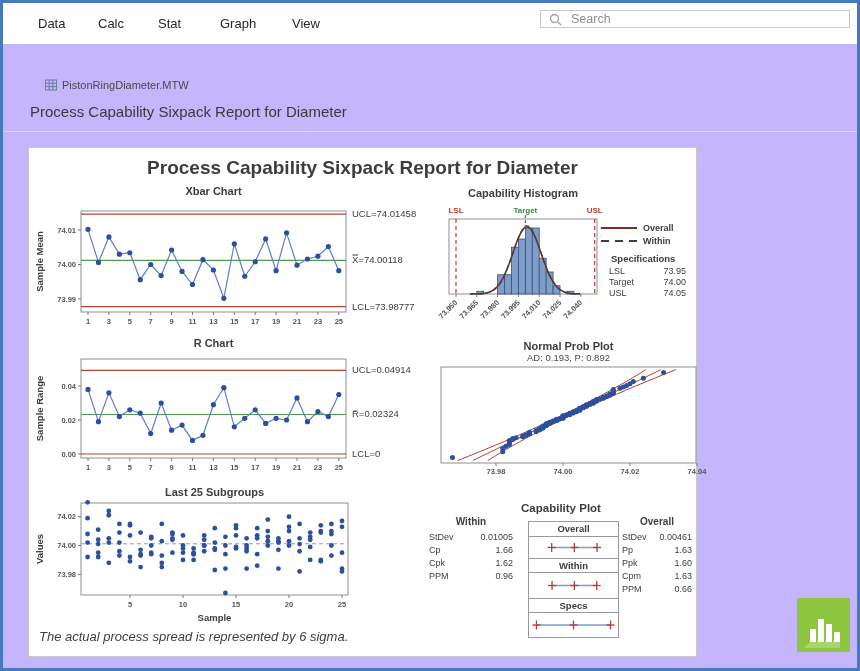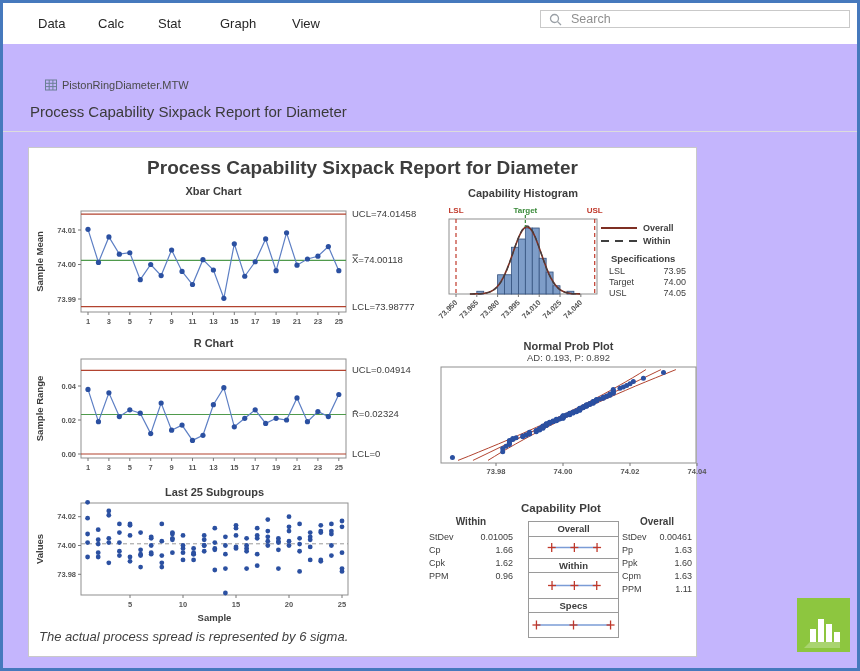--- a/index.html
+++ b/index.html
@@ -621,21 +621,21 @@
             <div class="srow">
               <span>Ppk</span>
               <span>1.60</span>
             </div>
             <div class="srow">
               <span>Cpm</span>
               <span>1.63</span>
             </div>
             <div class="srow">
               <span>PPM</span>
-              <span>1.11</span>
+              <span>0.66</span>
             </div>
           </div>
       </div>
     </div>
 
     <div class="footnote">The actual process spread is represented by 6 sigma.</div>
   </div>
 
   <div class="appicon">
     <svg width="53" height="54">

